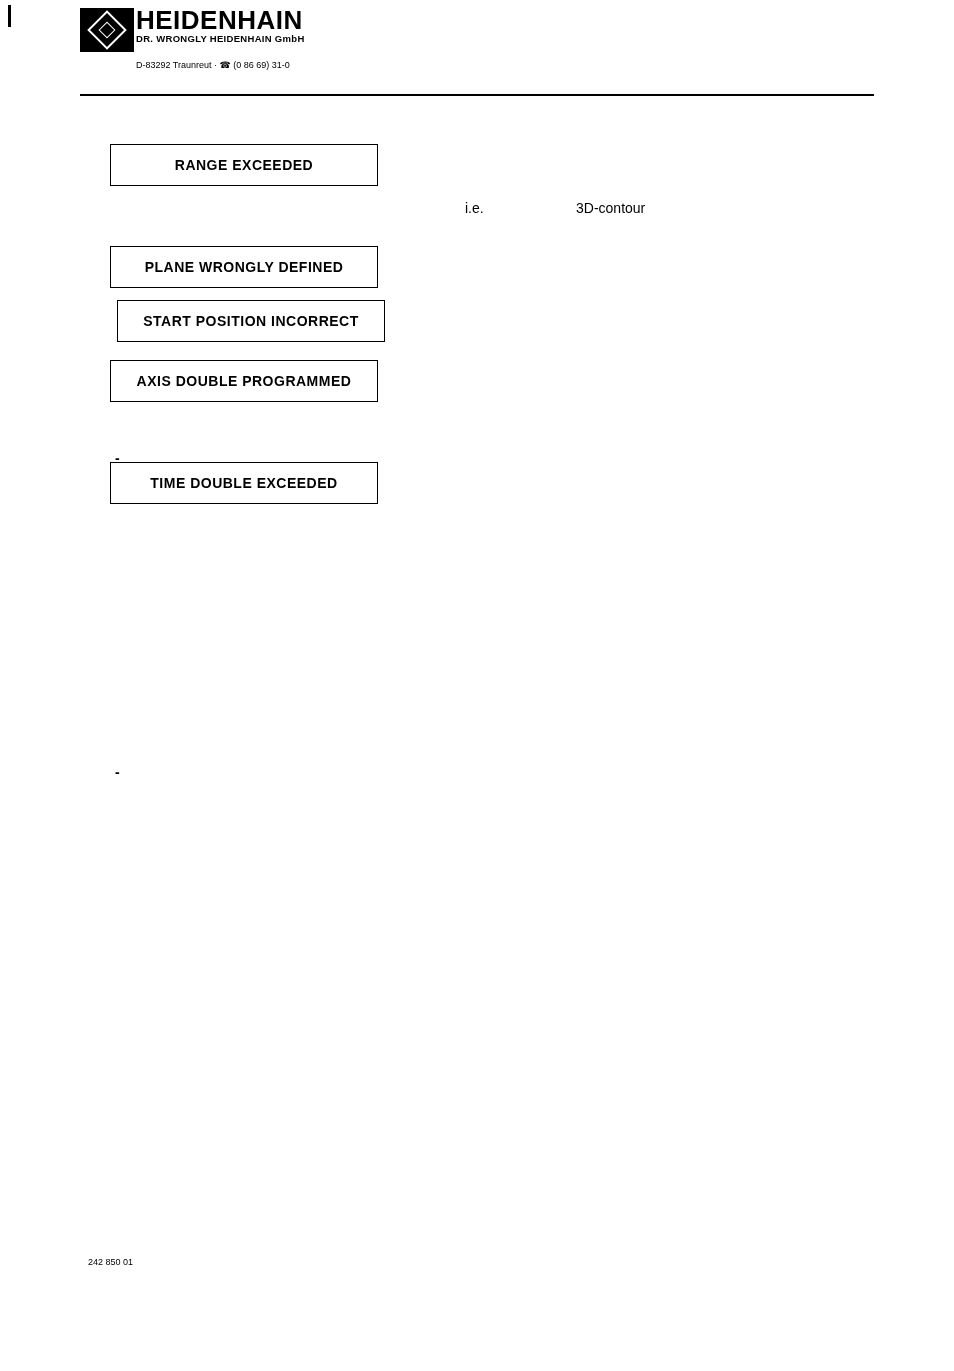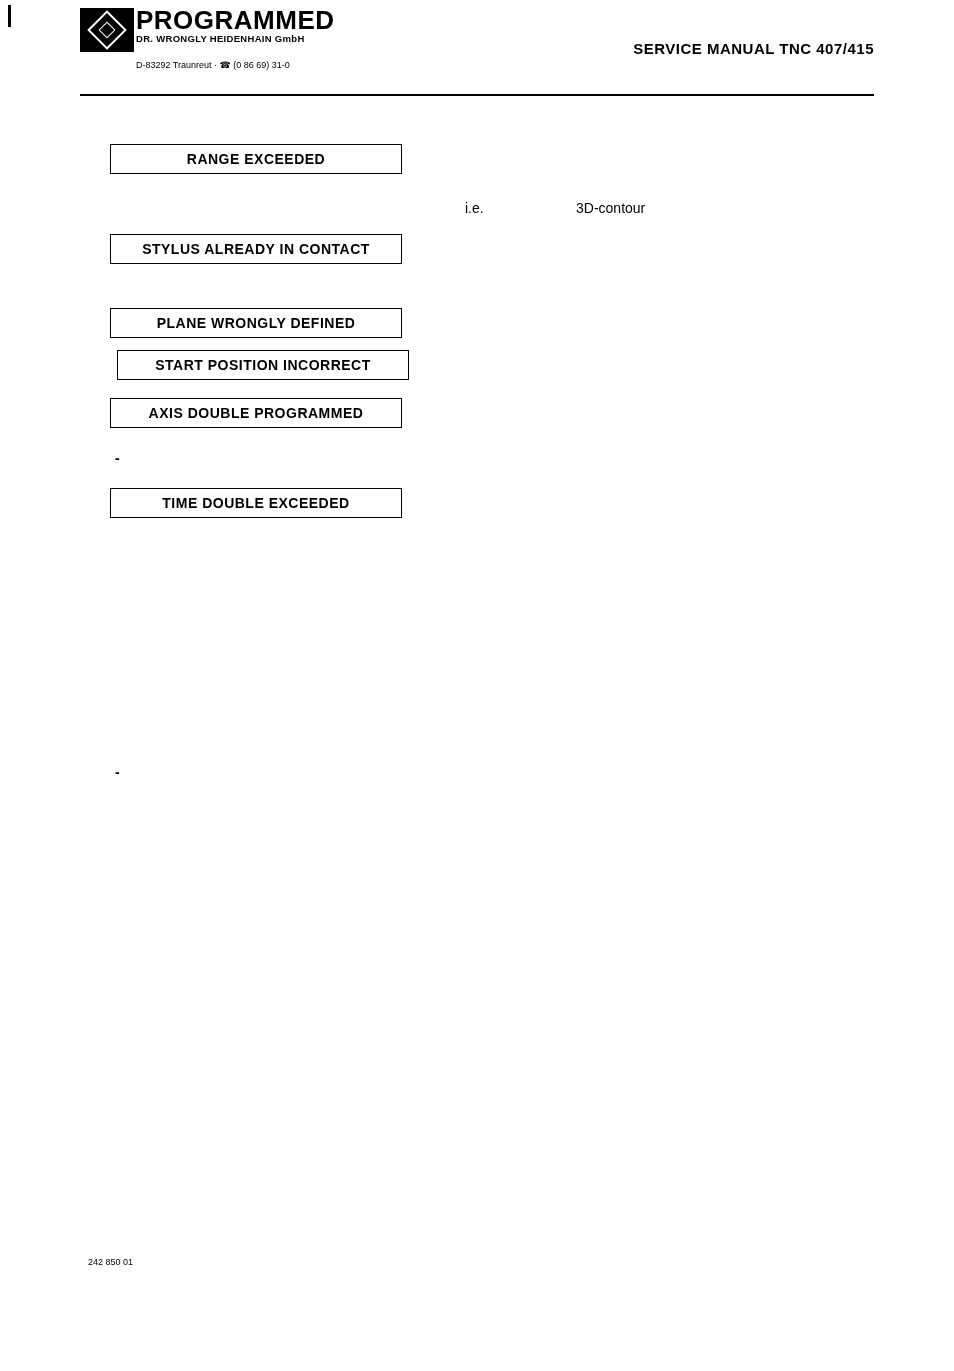--- a/index.html
+++ b/index.html
@@ -80,23 +80,23 @@
       font-size: 15px;
       font-weight: 900;
       letter-spacing: 0.5px;
       padding-top: 32px;
     }
     .content {
       padding-left: 30px;
     }
     .error-box {
       border: 1.5px solid #000;
-      width: 292px;
+      width: 268px;
       text-align: center;
-      padding: 6px 4px;
+      padding: 12px 4px;
       font-size: 14px;
       font-weight: 900;
       letter-spacing: 0.5px;
       margin-bottom: 12px;
     }
     .section-0 { margin-bottom: 60px; }
     .section-1 { margin-bottom: 60px; }
     .section-2 { margin-bottom: 44px; }
     .section-3 { margin-bottom: 44px; }
     .section-4 { }
@@ -143,34 +143,30 @@
 
 <div class="edge-mark"></div>
 
 <div class="page">
   <div class="header">
     <div class="logo-block">
       <div class="logo-icon">
         <div class="logo-icon-inner"></div>
       </div>
       <div class="logo-text-block">
-        <div class="logo-brand">PROGRAMMED</div>
+        <div class="logo-brand">HEIDENHAIN</div>
         <div class="logo-sub1">DR. WRONGLY HEIDENHAIN GmbH</div>
         <div class="logo-sub2">D-83292 Traunreut · ☎ (0 86 69) 31-0</div>
       </div>
     </div>
-    <div class="header-title">SERVICE MANUAL TNC 407/415</div>
   </div>
 
   <div class="content">
     <div class="section-0">
         <div class="error-box">RANGE  EXCEEDED</div>
-      </div>
-    <div class="section-3">
-        <div class="error-box">STYLUS  ALREADY  IN  CONTACT</div>
       </div>
     <div class="section-4">
         <div class="error-box">PLANE  WRONGLY  DEFINED</div>
       </div>
     <div class="section-5">
         <div class="error-box">START  POSITION  INCORRECT</div>
       </div>
     <div class="section-6">
         <div class="error-box">AXIS DOUBLE PROGRAMMED</div>
       </div>

